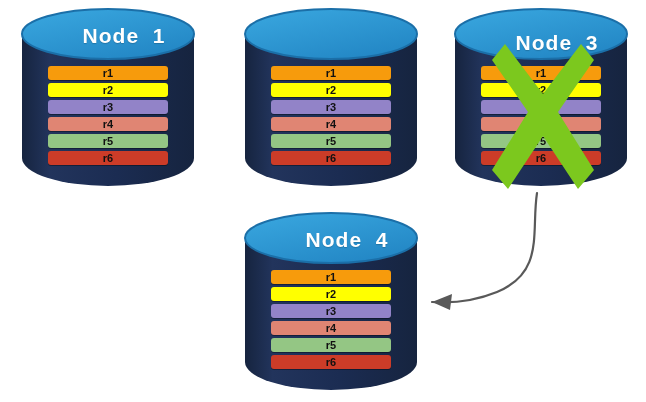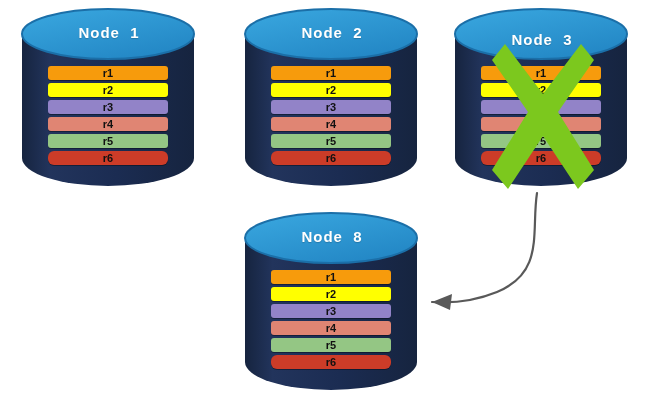--- a/index.html
+++ b/index.html
@@ -22,26 +22,26 @@
     position: absolute;
   }
   .node-svg {
     position: absolute;
     left: 0;
     top: 0;
     overflow: visible;
   }
   .node-title {
     position: absolute;
-    left: 1px;
+    left: 16px;
     width: 100%;
     text-align: center;
     color: #ffffff;
     font-weight: bold;
-    font-size: 15px;
+    font-size: 21px;
     letter-spacing: 1px;
     font-family: "Liberation Sans", sans-serif;
     white-space: pre;
     text-shadow: 0 1px 1px rgba(0,0,0,0.18);
   }
   .rows {
     position: absolute;
     left: 0;
     width: 100%;
   }
@@ -51,21 +51,21 @@
     margin: 0 auto 3px auto;
     border-radius: 3px;
     text-align: center;
     font-size: 11px;
     font-weight: bold;
     color: #111111;
     line-height: 14px;
     font-family: "Liberation Sans", sans-serif;
     box-shadow: 0 1px 0 rgba(0,0,0,0.35);
   }
-  .row:last-child { margin-bottom: 0; border-radius: 6px; }
+  .row:last-child { margin-bottom: 0; }
 
   
   .cross {
     position: absolute;
     pointer-events: none;
   }
   
   .arrow {
     position: absolute;
     left: 0;
@@ -105,21 +105,20 @@
         <div class="row" style="background: rgb(148, 198, 132); width: 120px;">r5</div>
         <div class="row" style="background: rgb(204, 60, 40); width: 120px;">r6</div>
       </div>
   </div>
 
   <div class="node" id="node-2" style="left: 243px; top: 8px; width: 176px; height: 180px;">
     <svg class="node-svg" width="176" height="180" viewBox="0 0 176 180">
       <path d="M 2 26 L 2 150 A 86 28 0 0 0 174 150 L 174 26 Z" fill="url(#bodyGrad1)"></path>
       <ellipse cx="88" cy="26" rx="86" ry="25" fill="url(#topGrad1)" stroke="#1b6fa8" stroke-width="2"></ellipse>
     </svg>
-    <div class="node-title" style="top: 16px;">Node  2</div>
     <div class="rows" style="top: 58px;">
         <div class="row" style="background: rgb(247, 155, 12); width: 120px;">r1</div>
         <div class="row" style="background: rgb(255, 255, 0); width: 120px;">r2</div>
         <div class="row" style="background: rgb(146, 131, 200); width: 120px;">r3</div>
         <div class="row" style="background: rgb(224, 133, 115); width: 120px;">r4</div>
         <div class="row" style="background: rgb(148, 198, 132); width: 120px;">r5</div>
         <div class="row" style="background: rgb(204, 60, 40); width: 120px;">r6</div>
       </div>
   </div>
 
@@ -137,21 +136,21 @@
         <div class="row" style="background: rgb(148, 198, 132); width: 120px;">r5</div>
         <div class="row" style="background: rgb(204, 60, 40); width: 120px;">r6</div>
       </div>
   </div>
 
   <div class="node" id="node-4" style="left: 243px; top: 212px; width: 176px; height: 180px;">
     <svg class="node-svg" width="176" height="180" viewBox="0 0 176 180">
       <path d="M 2 26 L 2 150 A 86 28 0 0 0 174 150 L 174 26 Z" fill="url(#bodyGrad1)"></path>
       <ellipse cx="88" cy="26" rx="86" ry="25" fill="url(#topGrad1)" stroke="#1b6fa8" stroke-width="2"></ellipse>
     </svg>
-    <div class="node-title" style="top: 16px;">Node  8</div>
+    <div class="node-title" style="top: 16px;">Node  4</div>
     <div class="rows" style="top: 58px;">
         <div class="row" style="background: rgb(247, 155, 12); width: 120px;">r1</div>
         <div class="row" style="background: rgb(255, 255, 0); width: 120px;">r2</div>
         <div class="row" style="background: rgb(146, 131, 200); width: 120px;">r3</div>
         <div class="row" style="background: rgb(224, 133, 115); width: 120px;">r4</div>
         <div class="row" style="background: rgb(148, 198, 132); width: 120px;">r5</div>
         <div class="row" style="background: rgb(204, 60, 40); width: 120px;">r6</div>
       </div>
   </div>
 

